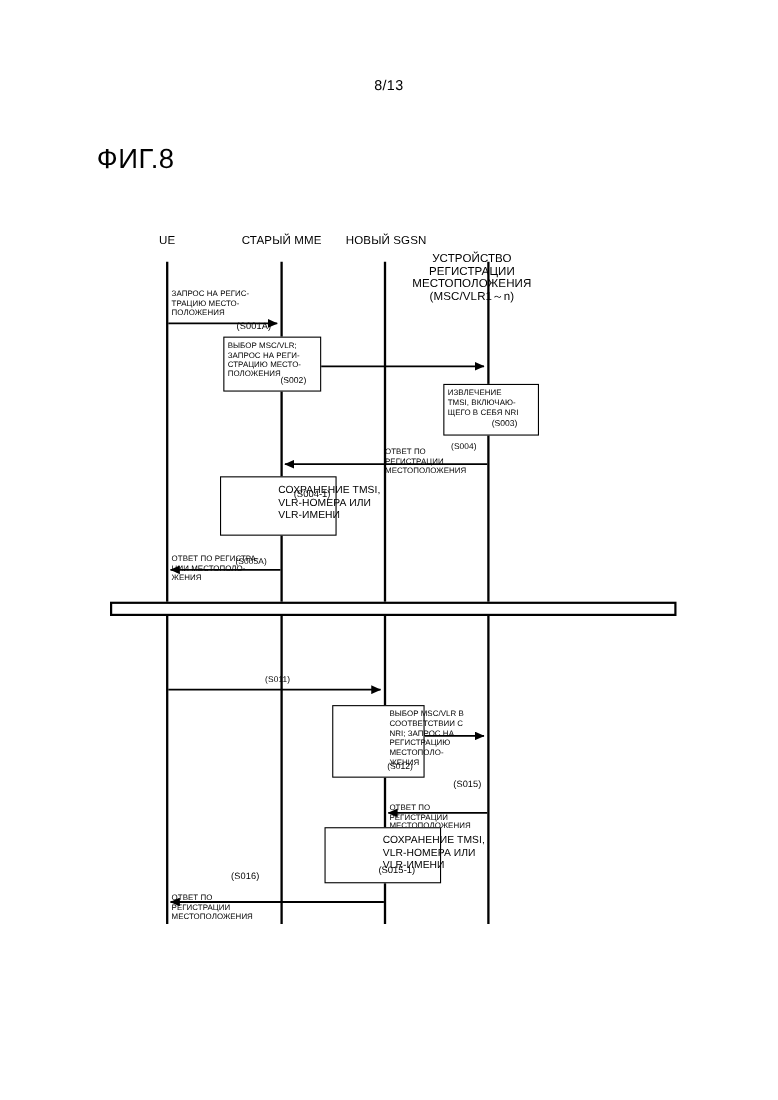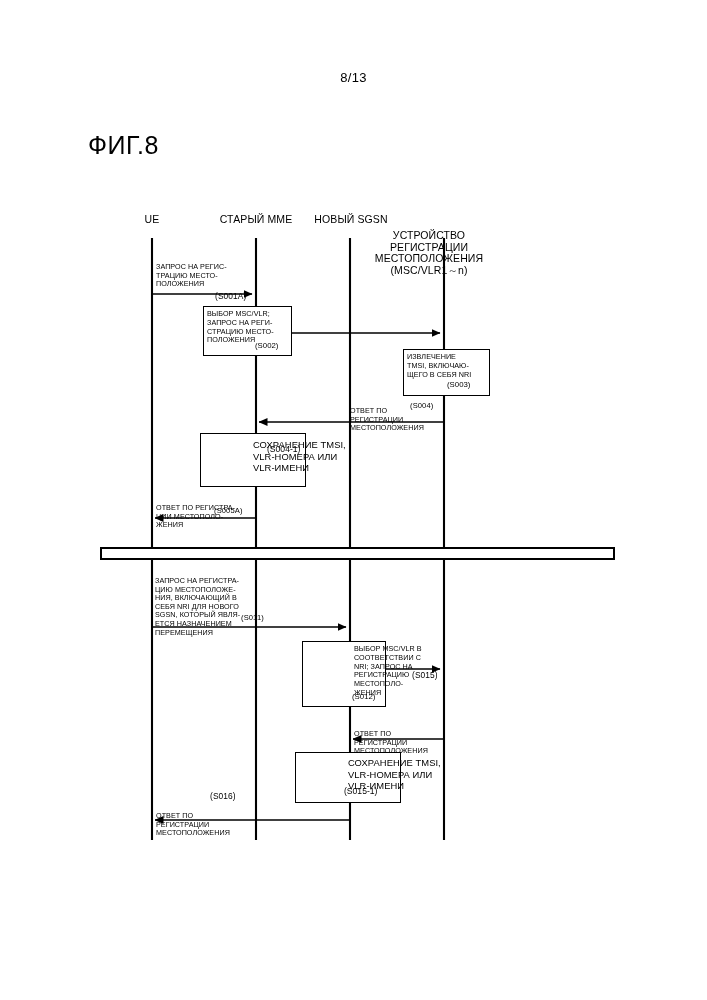--- a/index.html
+++ b/index.html
@@ -185,33 +185,26 @@
   <div class="msg-text" style="left:350px; top:392px; width:96px;">ОТВЕТ ПО
 РЕГИСТРАЦИИ
 МЕСТОПОЛОЖЕНИЯ</div>
   <div class="step-tag small" style="left:410px; top:401px;">(S004)</div>
 
   <div class="msg-text" style="left:156px; top:489px; width:104px;">ОТВЕТ ПО РЕГИСТРА-
 ЦИИ МЕСТОПОЛО-
 ЖЕНИЯ</div>
   <div class="step-tag small" style="left:214px; top:506px;">(S005A)</div>
 
-  <div class="msg-text" style="left:155px; top:562px; width:104px;">ЗАПРОС НА РЕГИСТРА-
-ЦИЮ МЕСТОПОЛОЖЕ-
-НИЯ, ВКЛЮЧАЮЩИЙ В
-СЕБЯ NRI ДЛЯ НОВОГО
-SGSN, КОТОРЫЙ ЯВЛЯ-
-ЕТСЯ НАЗНАЧЕНИЕМ
-ПЕРЕМЕЩЕНИЯ</div>
   <div class="step-tag small" style="left:224px; top:613px;margin-left:17px;">(S011)</div>
 
   <div class="msg-text" style="left:354px; top:715px; width:96px;">ОТВЕТ ПО
 РЕГИСТРАЦИИ
 МЕСТОПОЛОЖЕНИЯ</div>
-  <div class="step-tag" style="left:412px; top:670px;">(S015)</div>
+  <div class="step-tag" style="left:412px; top:707px;">(S015)</div>
 
   <div class="msg-text" style="left:156px; top:797px; width:100px;">ОТВЕТ ПО
 РЕГИСТРАЦИИ
 МЕСТОПОЛОЖЕНИЯ</div>
   <div class="step-tag" style="left:210px; top:791px;">(S016)</div>
 
   <div class="note-box" style="left:203px; top:306px; width:89px; height:50px;"></div>
   <div class="note-text" style="left:207px; top:310px; width:84px;">ВЫБОР MSC/VLR;
 ЗАПРОС НА РЕГИ-
 СТРАЦИЮ МЕСТО-

